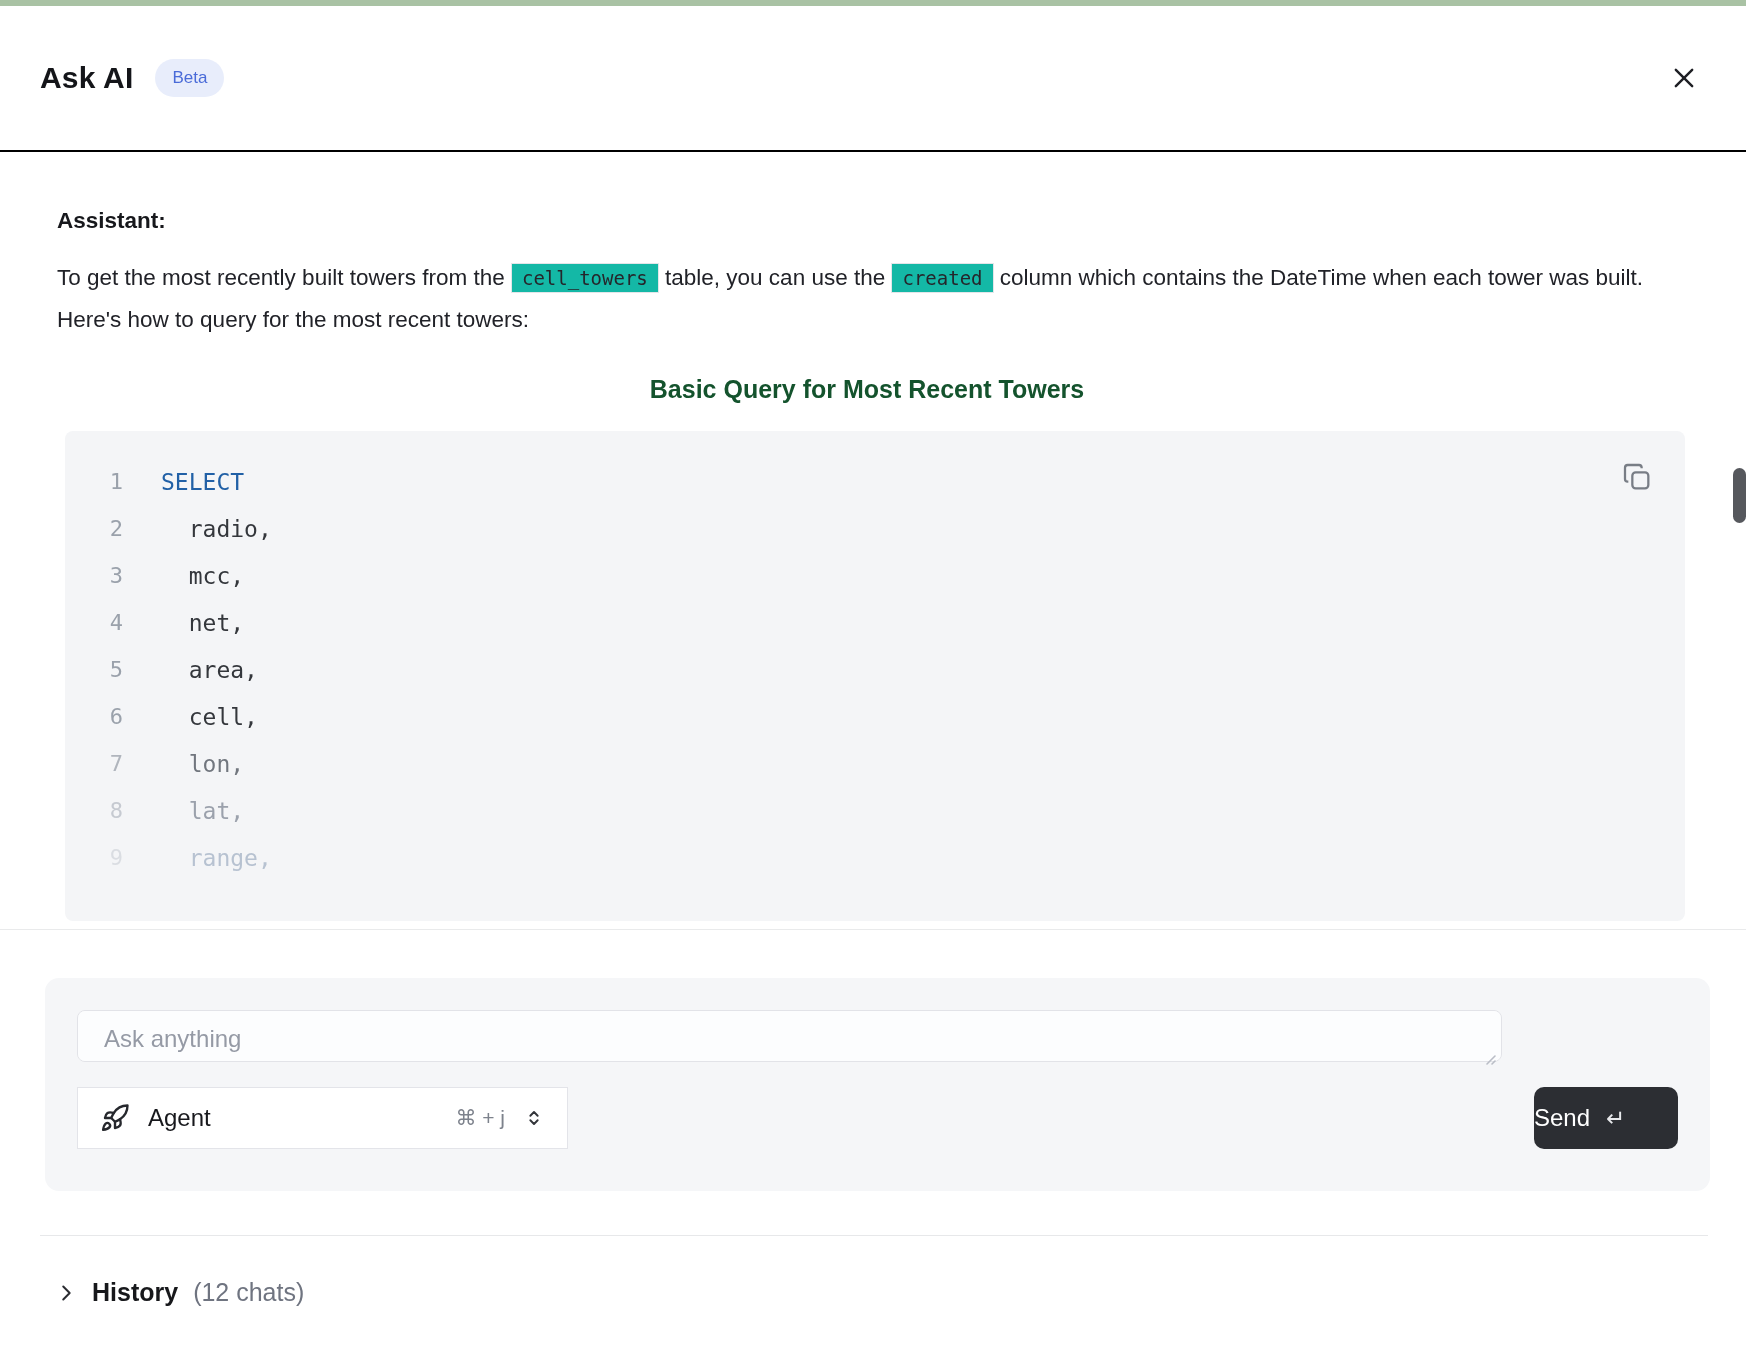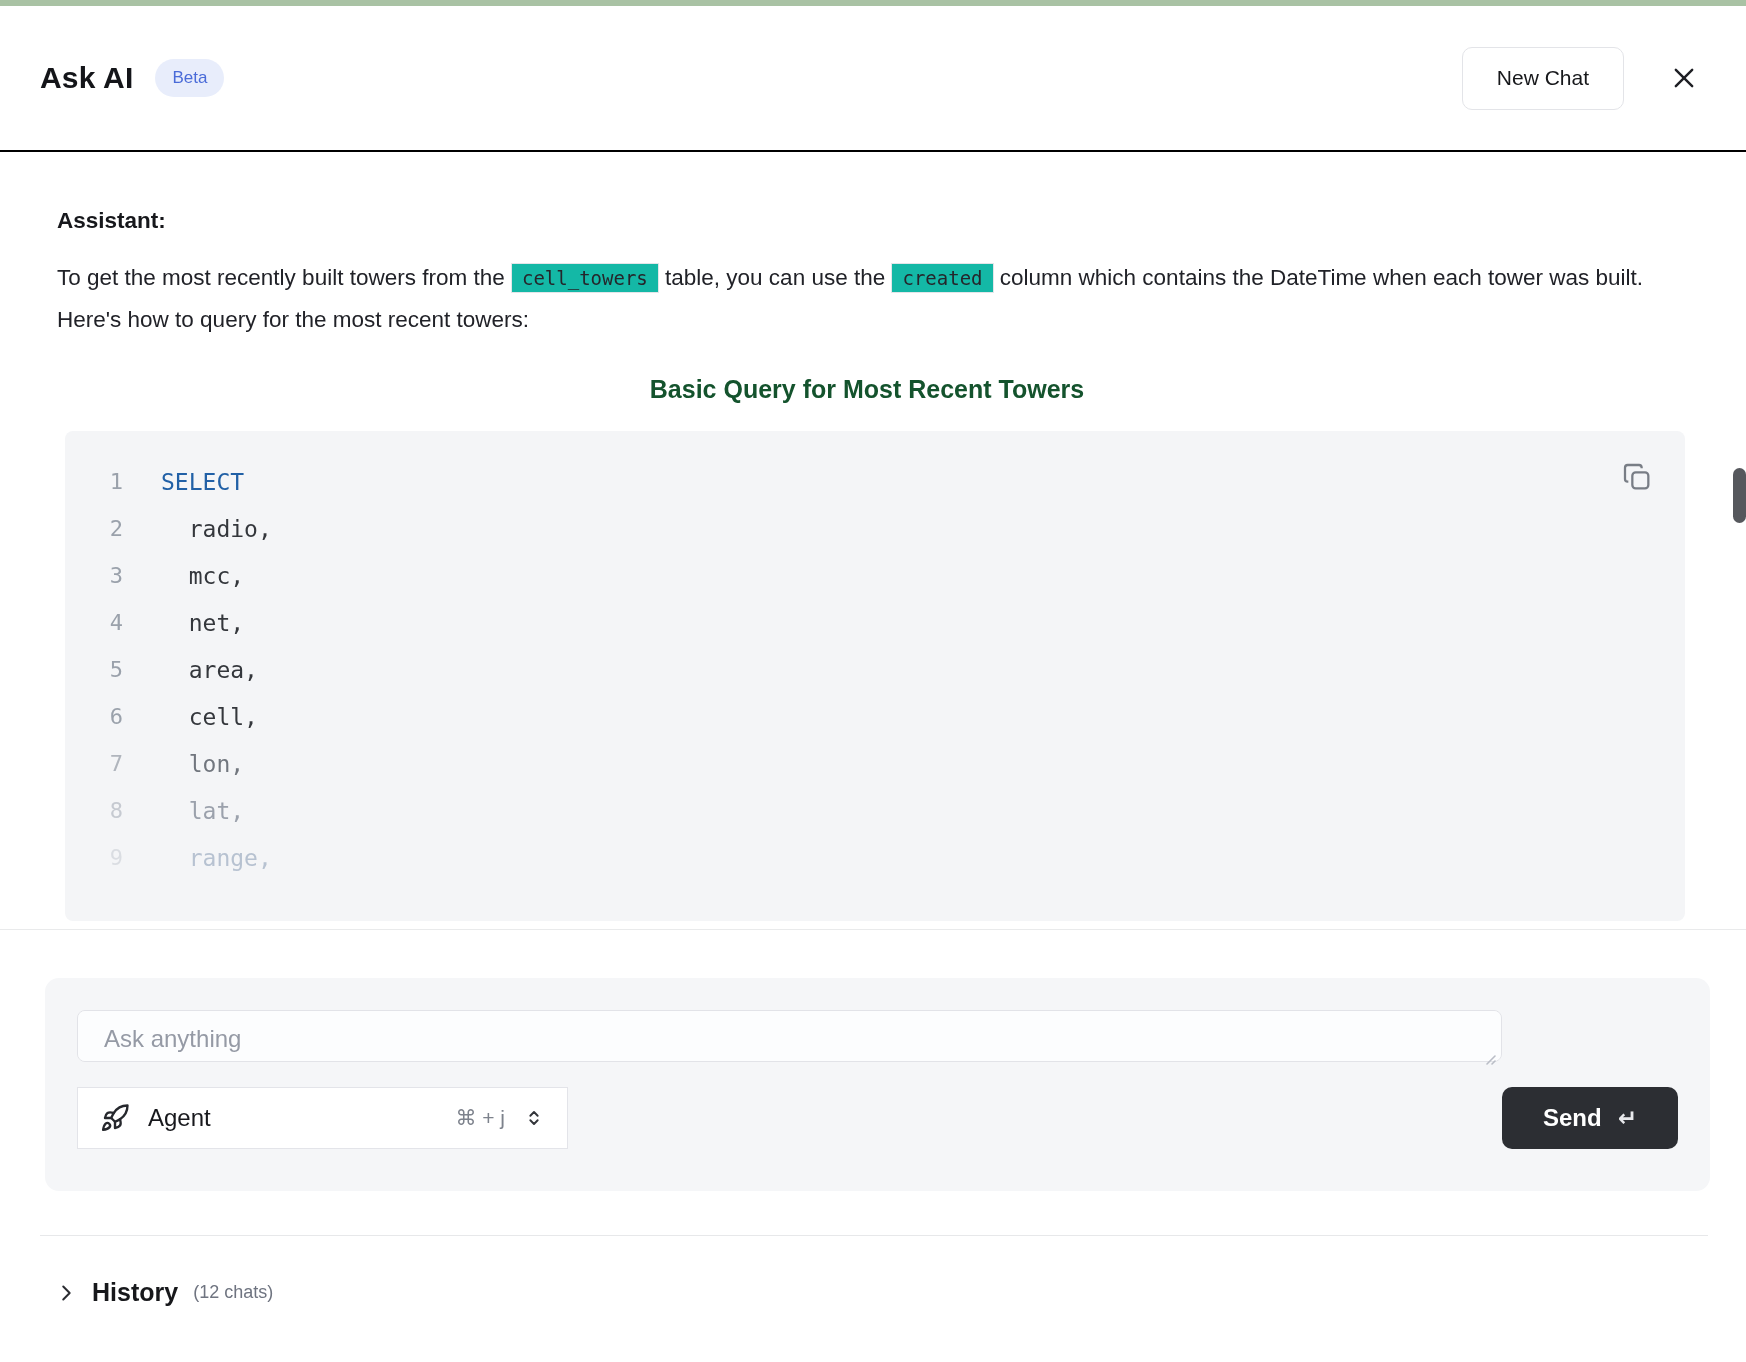--- a/index.html
+++ b/index.html
@@ -55,45 +55,44 @@
          font-family:inherit;font-size:24px;color:#212228;}
   .chat-input::placeholder{color:#959aa5;opacity:1;}
   .resize-handle{position:absolute;left:1437px;top:73px;width:16px;height:16px;color:#b9bdc6;pointer-events:auto;}
   .composer-row{margin-top:25px;display:flex;align-items:center;justify-content:space-between;}
   .mode-select{display:flex;align-items:center;gap:18px;width:491px;height:62px;padding:0 22px;
          background:#fff;border:1px solid #e3e4e9;border-radius:0;font-family:inherit;cursor:pointer;}
   .mode-select .mode-label{font-size:24px;color:#17181c;}
   .mode-select .shortcut{margin-left:auto;font-size:21px;color:#7d828c;
          font-family:"Liberation Sans","DejaVu Sans",sans-serif;}
   .mode-select .chevrons{color:#33353a;display:flex;}
-  .send-btn{display:flex;align-items:center;justify-content:center;gap:16px;width:176px;height:62px;
+  .send-btn{display:flex;align-items:center;gap:16px;width:144px;height:62px;
          background:var(--send_bg);color:#fff;border:none;border-radius:10px;
-         font-family:inherit;font-size:24px;cursor:pointer;font-weight:bold;}
+         font-family:inherit;font-size:24px;cursor:pointer;}
   .send-btn .ret{font-size:23px;color:#e8e9ec;font-family:"DejaVu Sans",sans-serif;}
 
   footer{margin-top:44px;}
   .divider{margin-left:40px;width:1668px;height:1px;background:#e7e8ea;}
   .history-row{display:flex;align-items:center;gap:15px;margin:42px 0 0 55px;cursor:pointer;width:max-content;}
   .history-row .chev{display:flex;color:#2a2c31;}
   .history-label{font-size:25px;font-weight:bold;color:#17181b;}
-  .history-count{font-size:18px;color:#6f7480;}
+  .history-count{font-size:25px;color:#6f7480;}
 </style>
 </head>
 <body>
 
 <div class="page">
   <div class="top-accent"></div>
 
   <header>
     <div class="header-left">
       <h1 class="panel-title">Ask AI</h1>
       <span class="badge">Beta</span>
     </div>
     <div class="header-right">
-      <button class="btn-new-chat">New Chat</button>
       <button class="btn-close">
         <span style="display:flex;">
           <svg width="28" height="28" viewBox="0 0 24 24" fill="none" stroke="currentColor" stroke-width="2.1" stroke-linecap="round">
               <line x1="5" y1="5" x2="19" y2="19"></line>
               <line x1="19" y1="5" x2="5" y2="19"></line>
             </svg>
         </span>
       </button>
     </div>
   </header>

